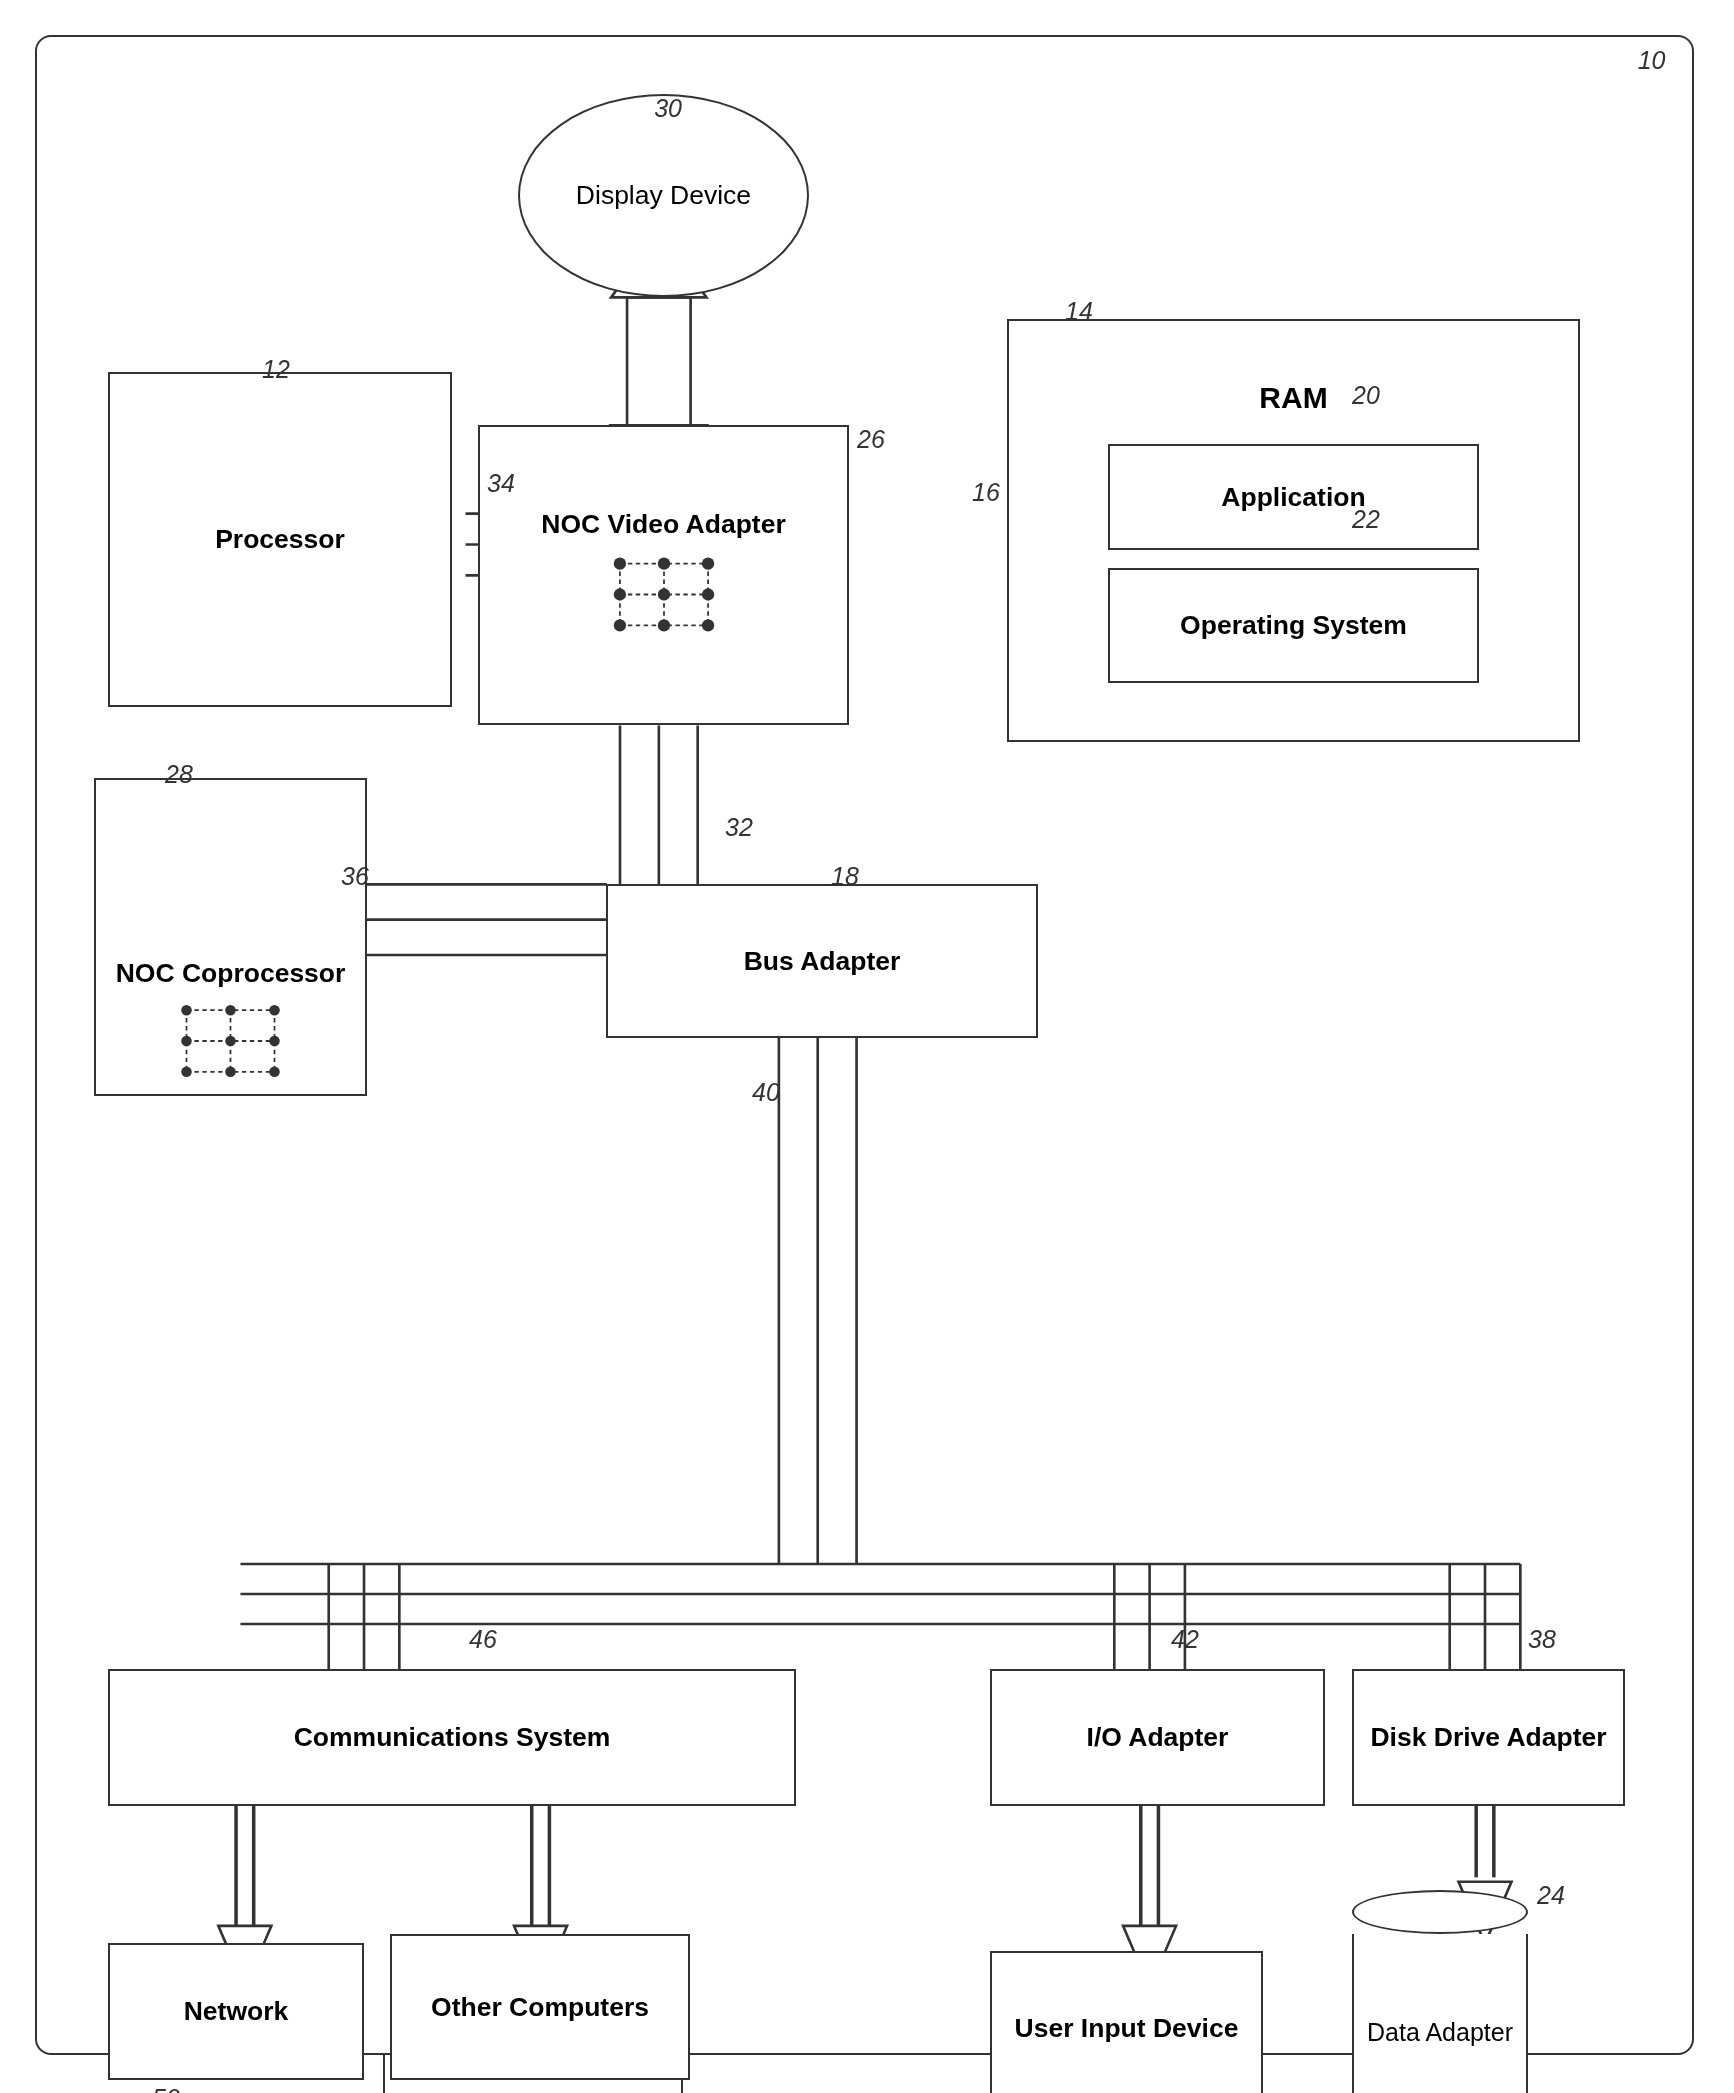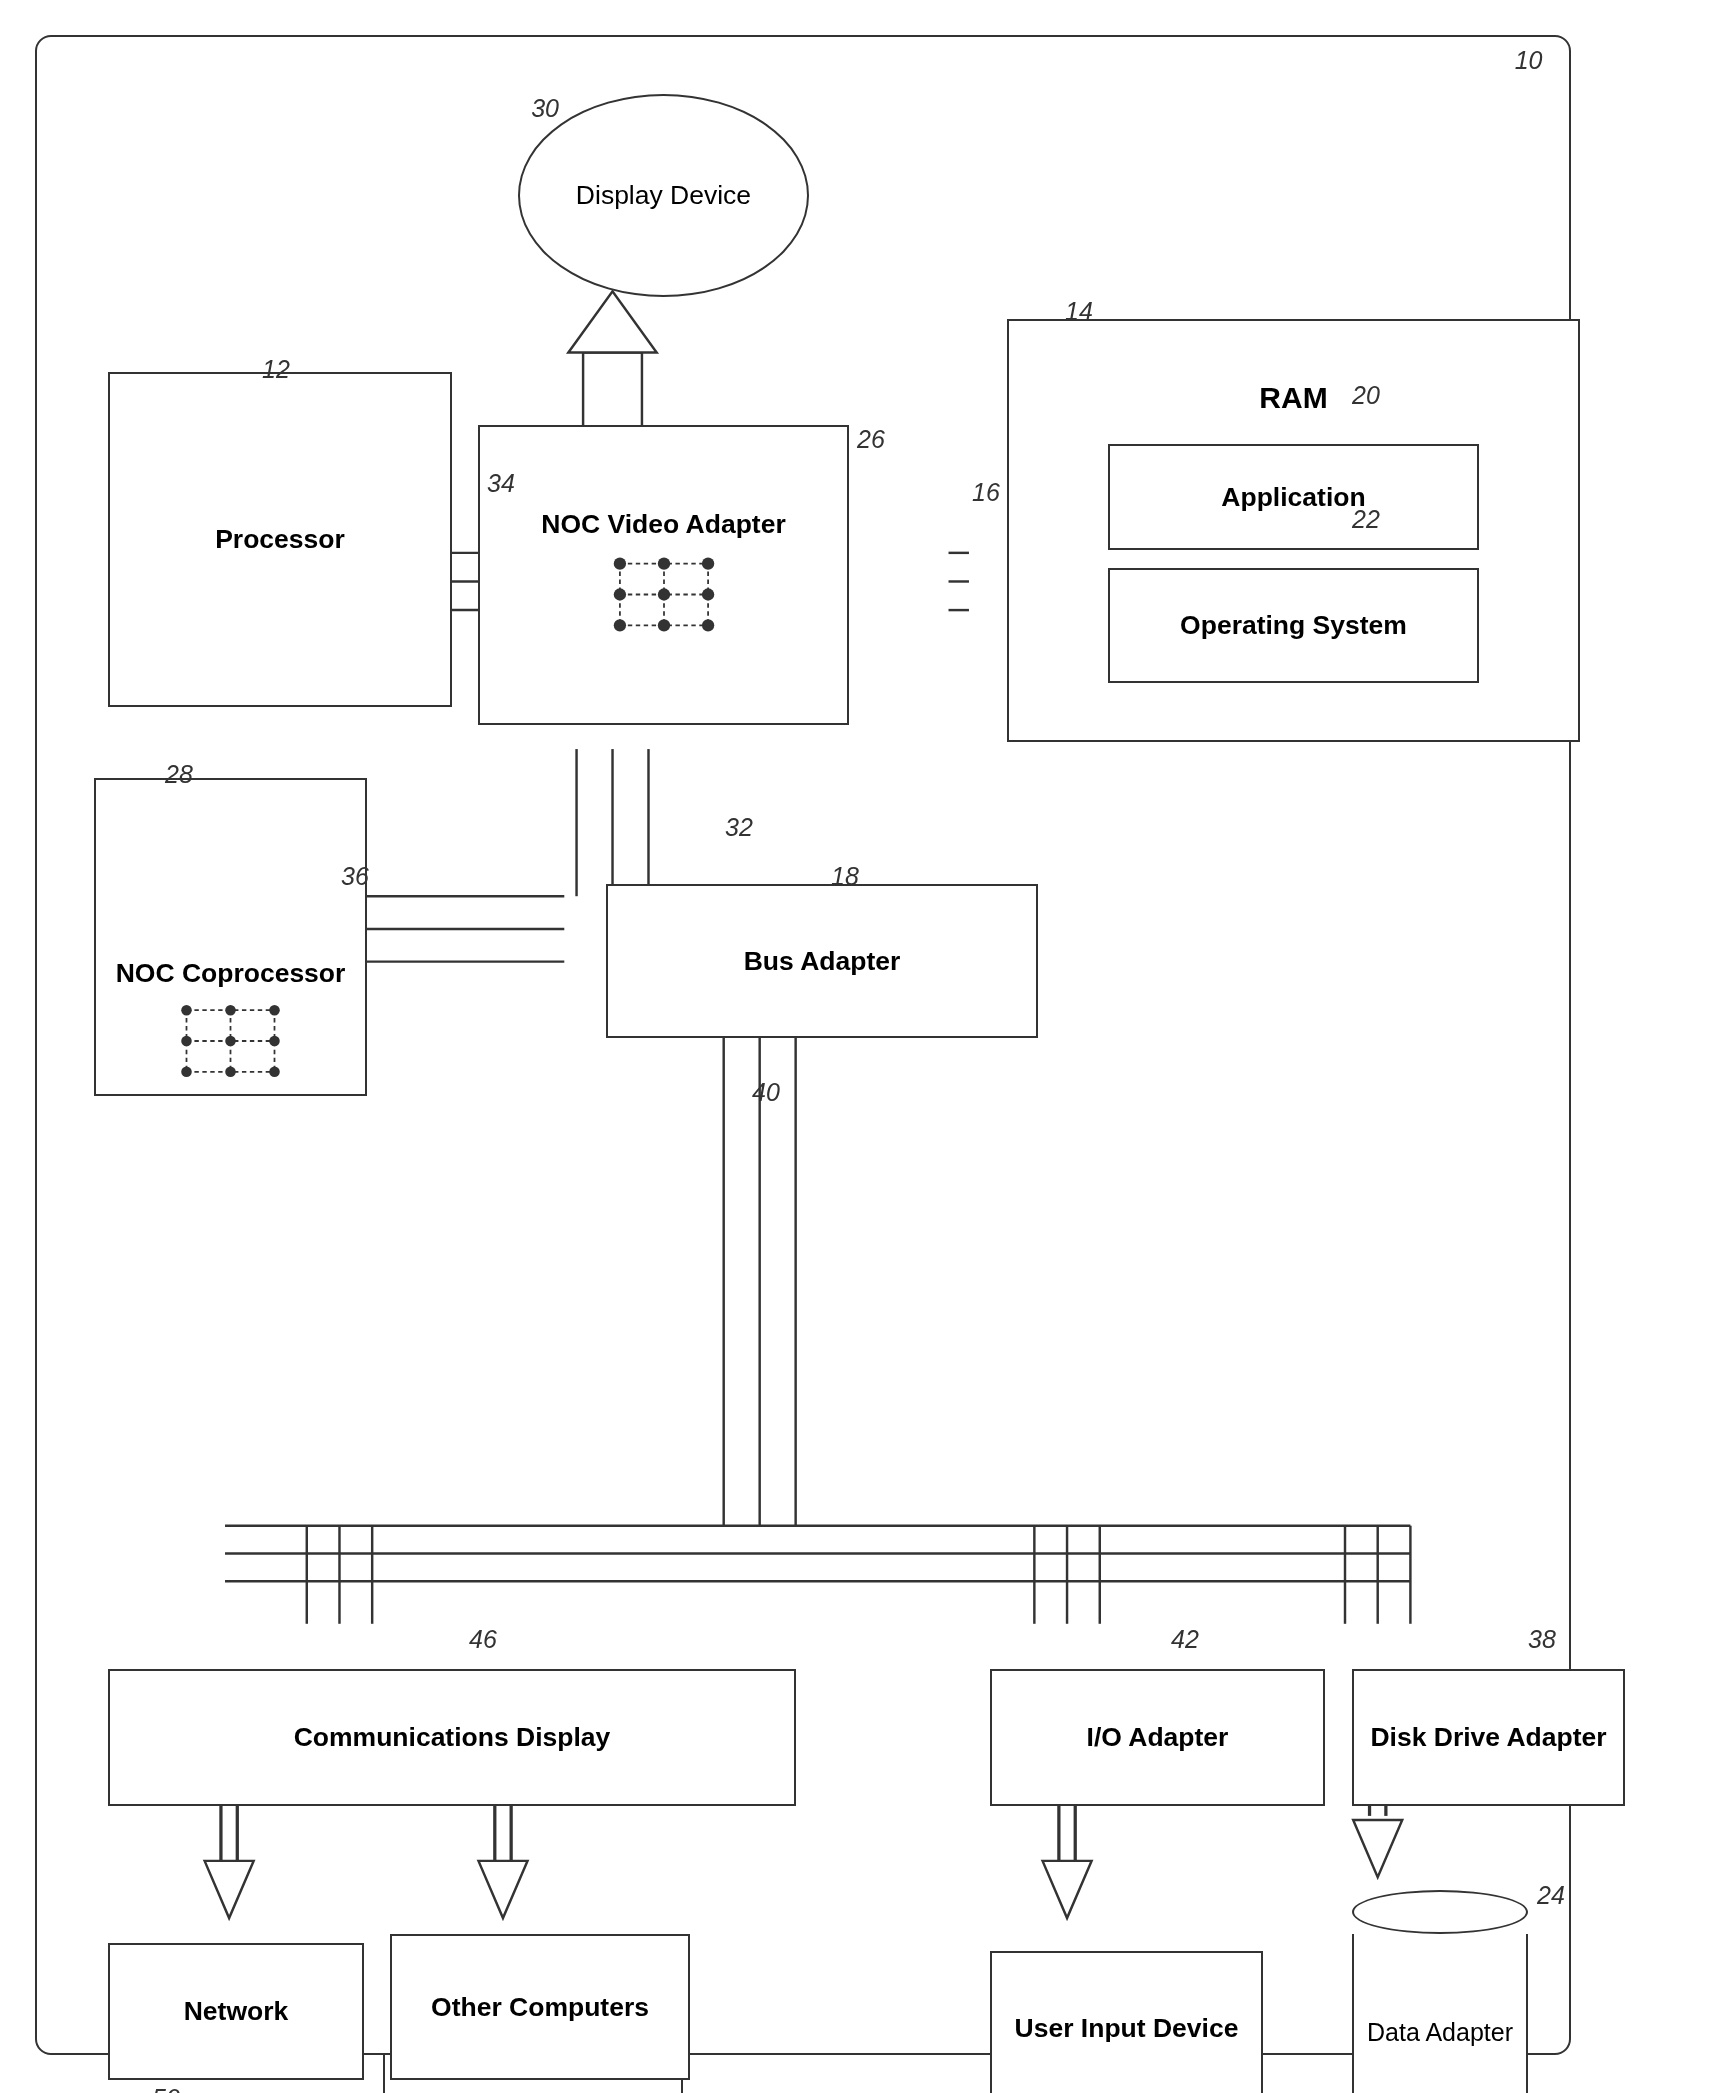--- a/index.html
+++ b/index.html
@@ -8,21 +8,21 @@
       font-family: Arial, sans-serif;
       width: 1734px;
       height: 2094px;
       position: relative;
       overflow: hidden;
     }
     .diagram-container {
       position: absolute;
       top: 35px;
       left: 35px;
-      width: 1536px;
+      width: 1659px;
       height: 2020px;
       border: 2.6px solid #333;
       border-radius: 16px;
       background: #fff;
     }
     .ref-num {
       position: absolute;
       font-size: 25px;
       color: #333;
       font-style: italic;
@@ -267,21 +267,21 @@
       <circle cx="115" cy="50" r="6" fill="#333"></circle>
       <circle cx="15" cy="85" r="6" fill="#333"></circle>
       <circle cx="65" cy="85" r="6" fill="#333"></circle>
       <circle cx="115" cy="85" r="6" fill="#333"></circle>
     </svg>
   </div>
   <span class="ref-num" style="top:723px; left:128px;">28</span>
   <span class="ref-num" style="top:825px; left:304px;">36</span>
 
   <div class="box" style="left:71px; top:1632px; width:688px; height:137px;">
-    <span class="box-label">Communications Display</span>
+    <span class="box-label">Communications System</span>
   </div>
   <span class="ref-num" style="top:1588px; left:432px;">46</span>
 
   <div class="box" style="left:953px; top:1632px; width:335px; height:137px;">
     <span class="box-label">I/O Adapter</span>
   </div>
   <span class="ref-num" style="top:1588px; left:1134px;">42</span>
 
   <div class="box" style="left:1315px; top:1632px; width:273px; height:137px;">
     <span class="box-label">Disk Drive

